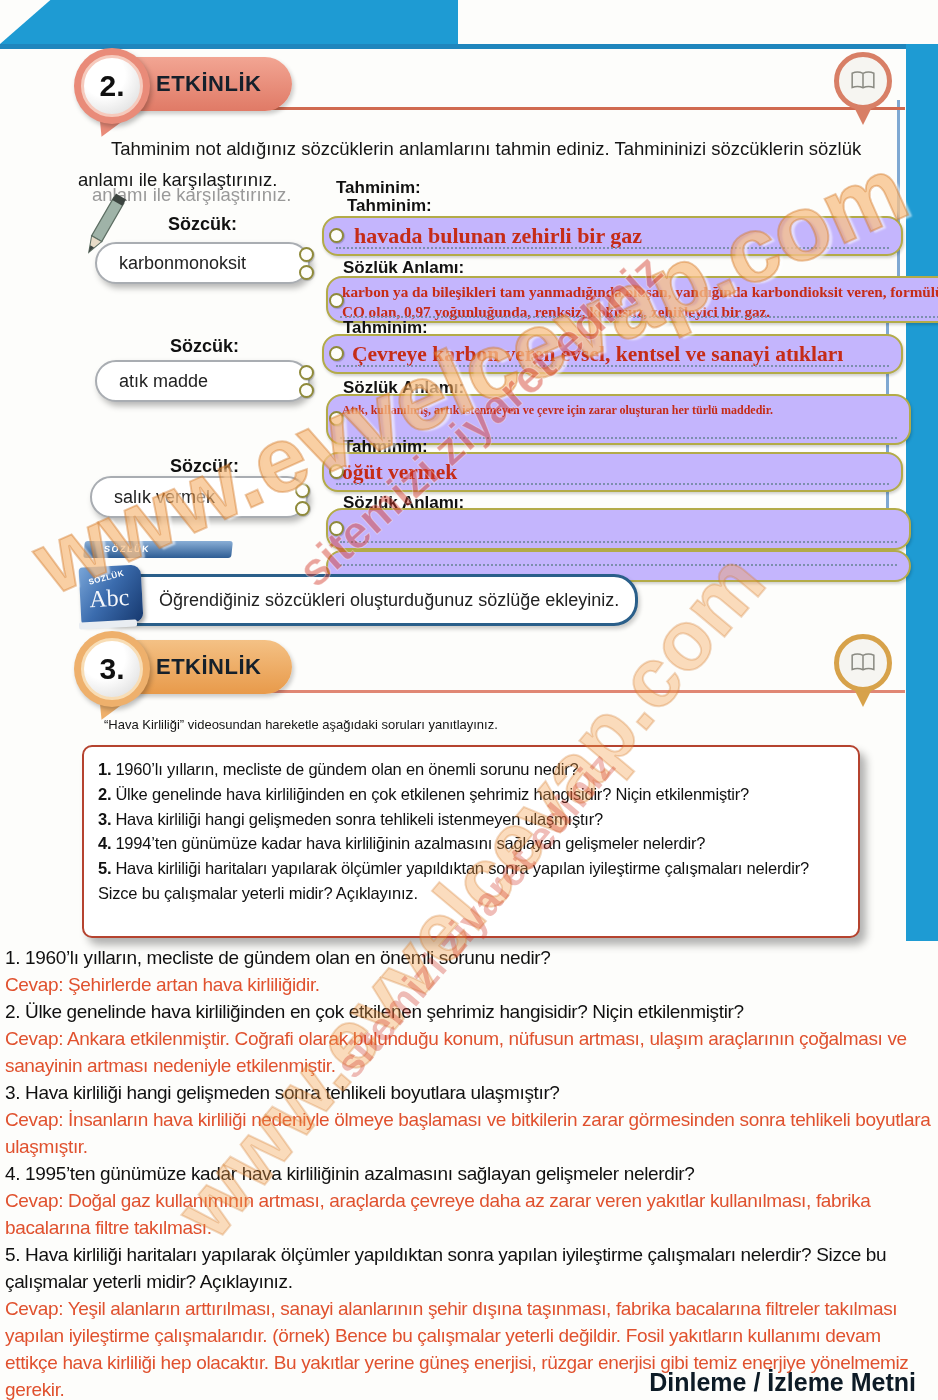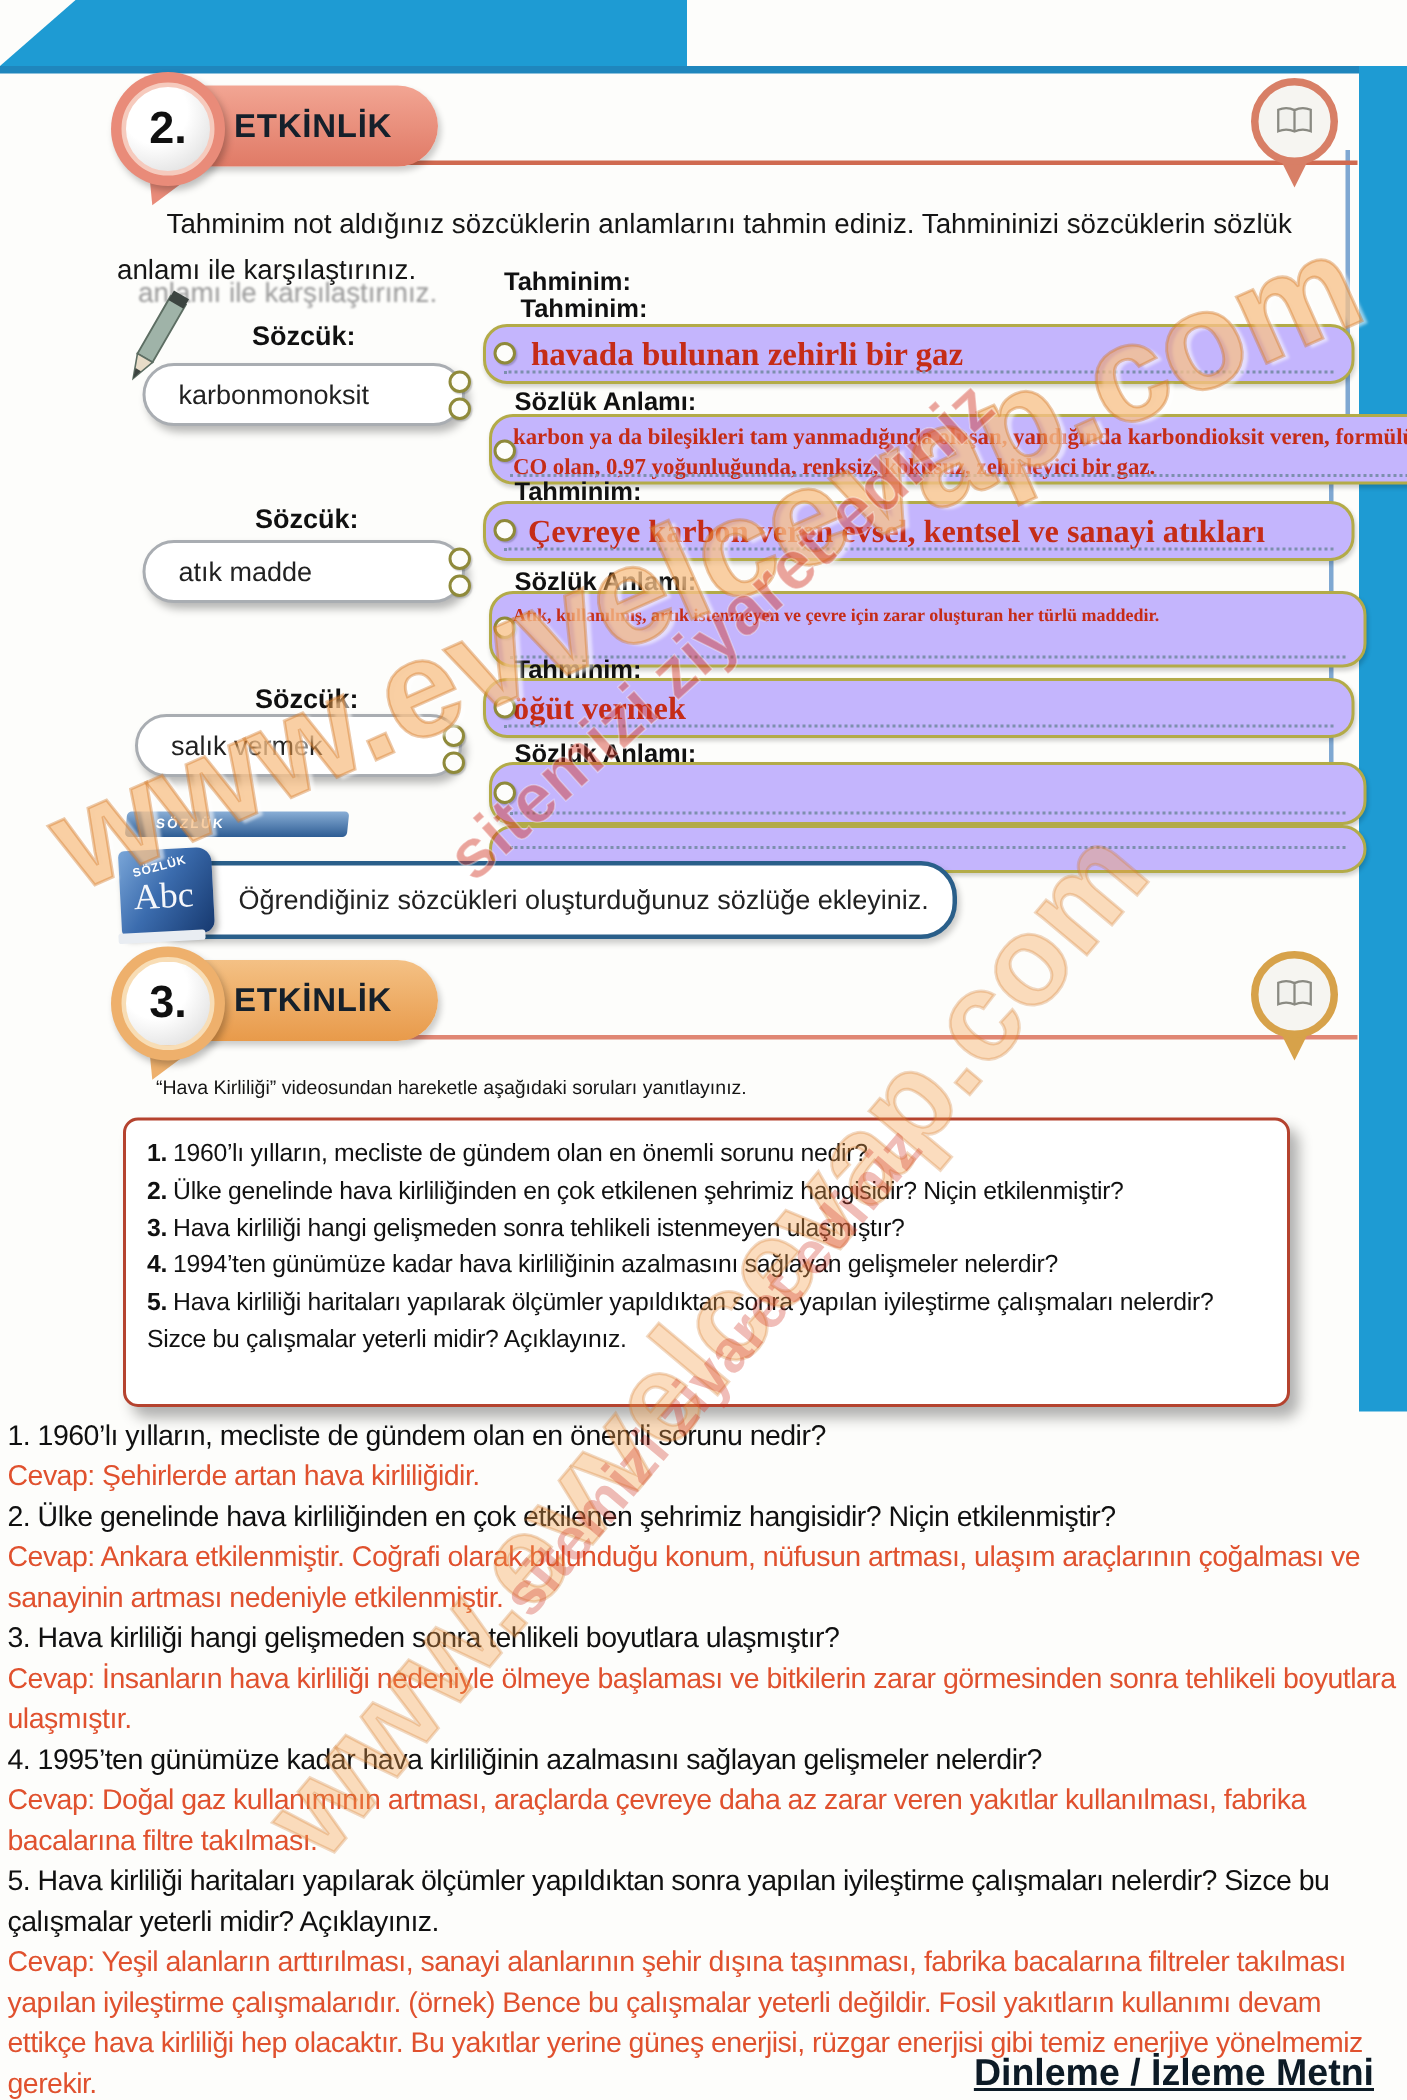--- a/index.html
+++ b/index.html
@@ -1,21 +1,21 @@
 <!DOCTYPE html>
 <html lang="tr"><head>
 <meta charset="utf-8">
 <style>
   html,body{margin:0;padding:0;background:#e8e8e8;}
   .page{position:relative;width:938px;height:1400px;margin:0 auto;background:#fdfdfb;
         font-family:"Liberation Sans",sans-serif;overflow:hidden;}
   
   .top-band{position:absolute;left:480;top:0;width:458px;height:44px;background:#1e9bd3;
             clip-path:polygon(11% 0,100% 0,100% 100%,0 100%);}
-  .page-title{position:absolute;right:22px;bottom:3px;font-size:25px;font-weight:bold;color:#0d1b26;text-decoration:underline;}
+  .page-title{position:absolute;right:22px;bottom:3px;font-size:25px;font-weight:bold;color:#0d1b26;}
   .top-line{position:absolute;left:0;top:44px;width:938px;height:5px;background:#1f86bd;}
   .right-band{position:absolute;left:906px;top:44px;width:32px;height:897px;background:#1e9bd3;}
   .thin-line{position:absolute;width:3px;background:#7fa8d2;}
   
   .act-line{position:absolute;left:245px;width:660px;height:2.5px;}
   .act-pill{position:absolute;left:106px;width:136px;height:54px;border-radius:27px;
             display:flex;align-items:center;padding-left:50px;font-size:22px;font-weight:bold;
             color:#15202b;letter-spacing:.5px;box-shadow:2px 3px 4px rgba(0,0,0,.2);}
   .act-circle{position:absolute;left:74px;width:76px;height:76px;border-radius:50%;
               display:flex;align-items:center;justify-content:center;box-shadow:2px 3px 5px rgba(0,0,0,.25);}

